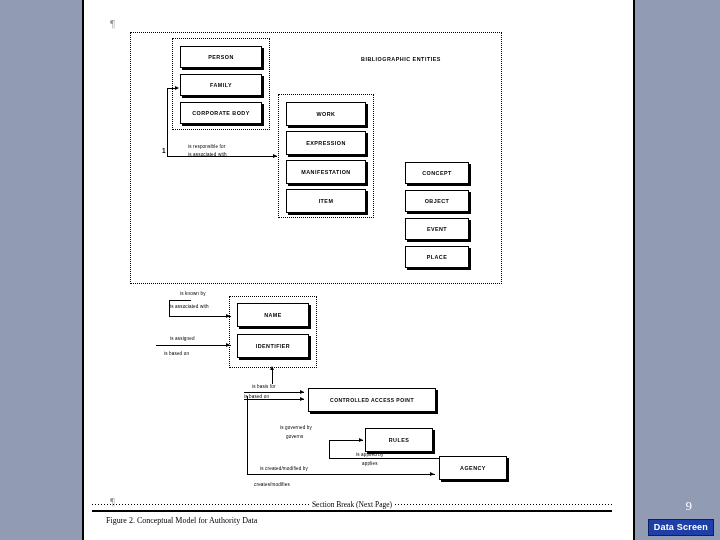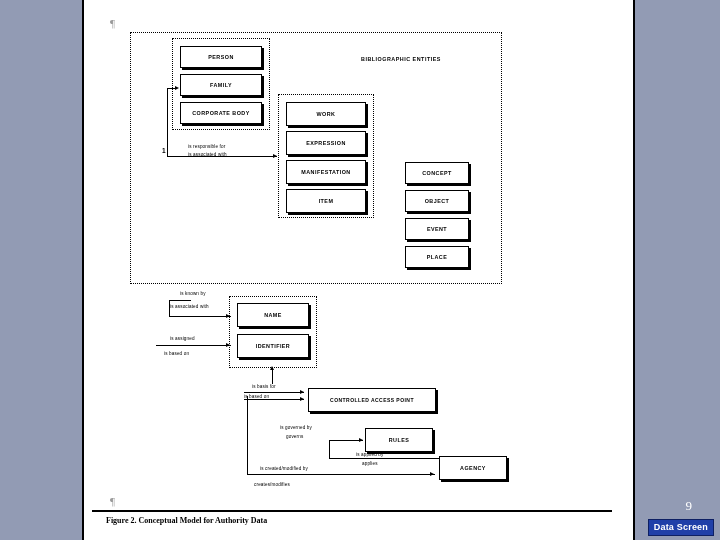--- a/index.html
+++ b/index.html
@@ -79,21 +79,21 @@
   }
   #section-break-text{
     font-size:7.5px;color:#000;white-space:nowrap;
     font-family:"Liberation Serif",serif;
   }
   #page-rule{
     position:absolute;left:8px;top:510px;width:520px;height:2px;background:#000;
   }
   #figure-caption{
     position:absolute;left:22px;top:516px;
-    font-size:8px;font-weight:700;color:#000;
+    font-size:8px;font-weight:400;color:#000;
     font-family:"Liberation Serif",serif;white-space:nowrap;
   }
   
   #page-number{
     position:absolute;right:28px;bottom:26px;
     color:#ffffff;font-size:13px;font-family:"Liberation Serif",serif;
   }
   #fullscreen-button{
     position:absolute;right:6px;bottom:4px;
     background:#1f3fa8;color:#ffffff;
@@ -198,20 +198,25 @@
 
     <div class="vline" style="left:163px;top:396px;height:78px;"></div>
     <div class="hline" style="left:163px;top:474px;width:188px;"></div>
     <div class="arrowR" style="left:346px;top:471.5px;"></div>
 
     <div class="lbl" style="left:176px;top:466px;">is created/modified by</div>
     <div class="lbl" style="left:170px;top:482px;">creates/modifies</div>
 
   </div>
 
+  <div id="section-break">
+    <span class="dotrule"></span>
+    <span id="section-break-text">Section Break (Next Page)</span>
+    <span class="dotrule"></span>
+  </div>
   <div id="page-rule"></div>
 
   <div id="figure-caption">Figure 2. Conceptual Model for Authority Data</div>
 
 </div>
 
 <div id="page-number">9</div>
 
 <button id="fullscreen-button">Data Screen</button>
 

